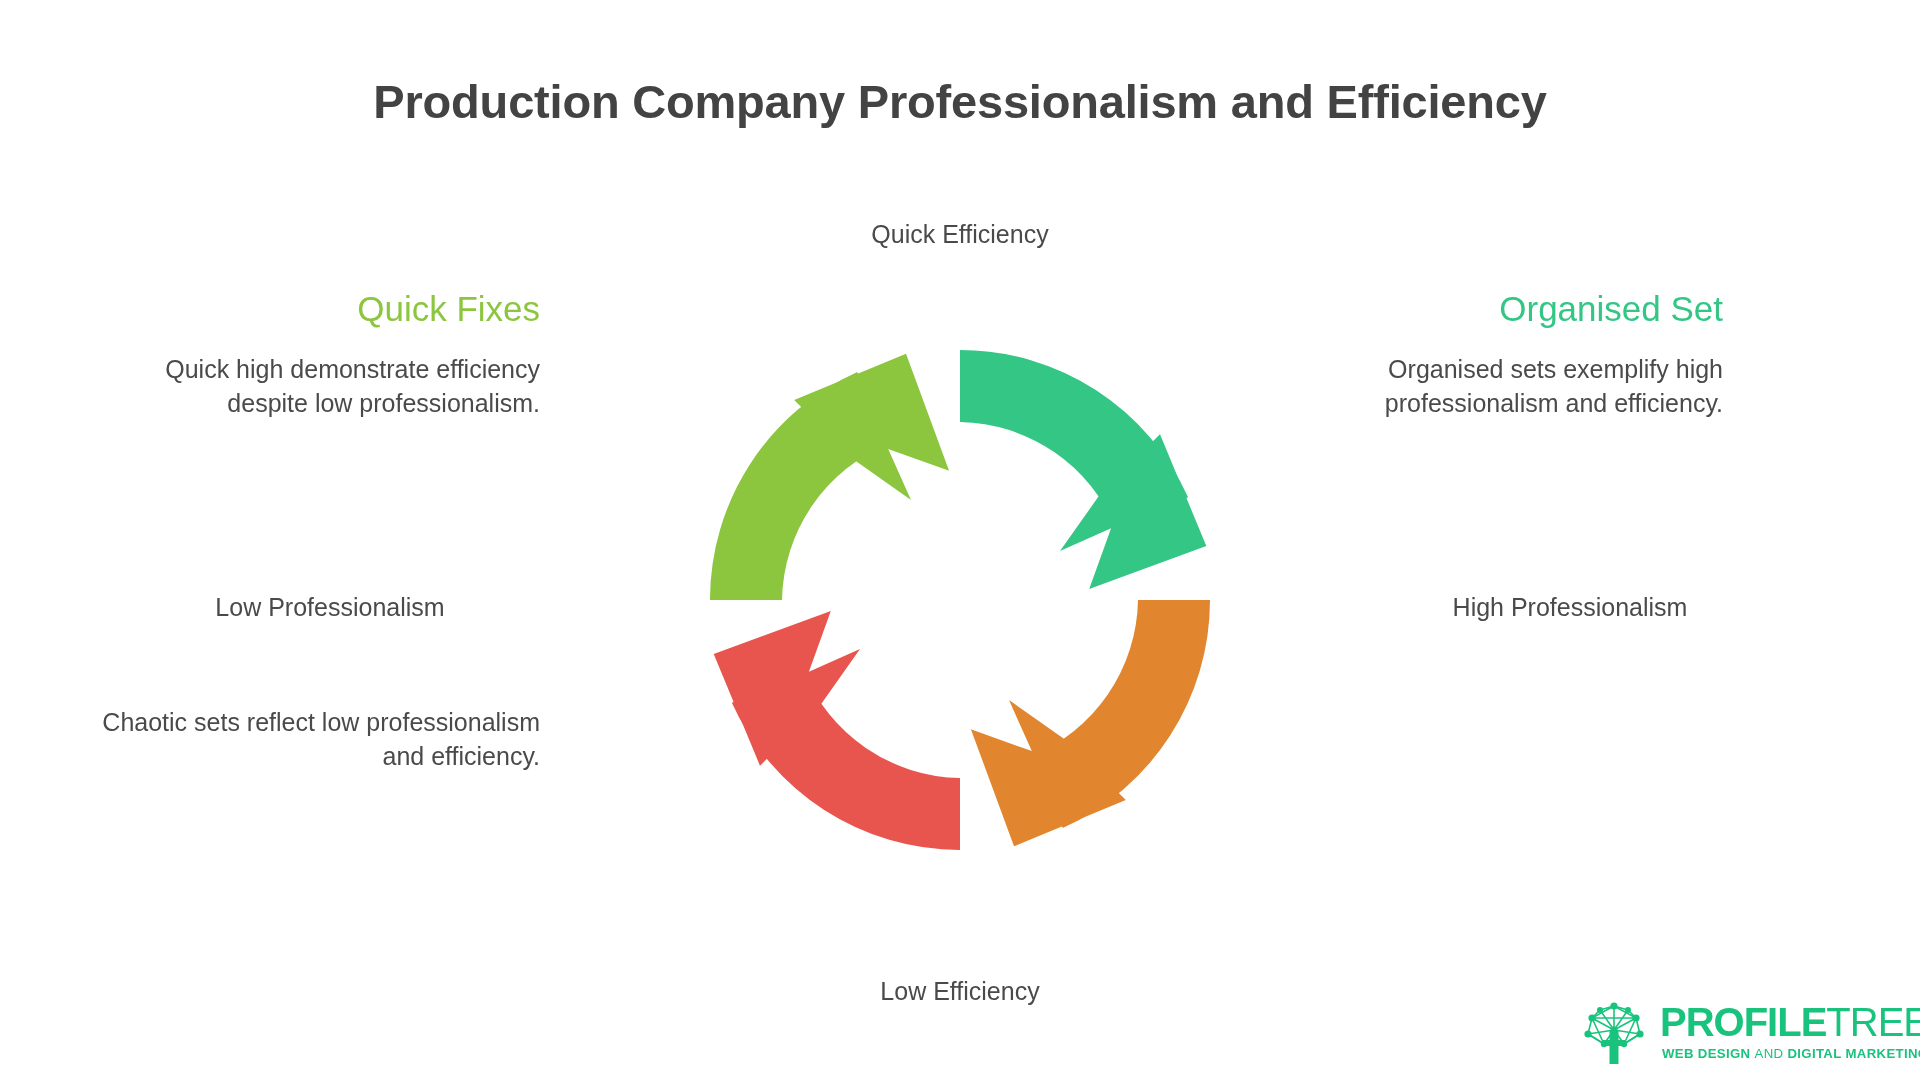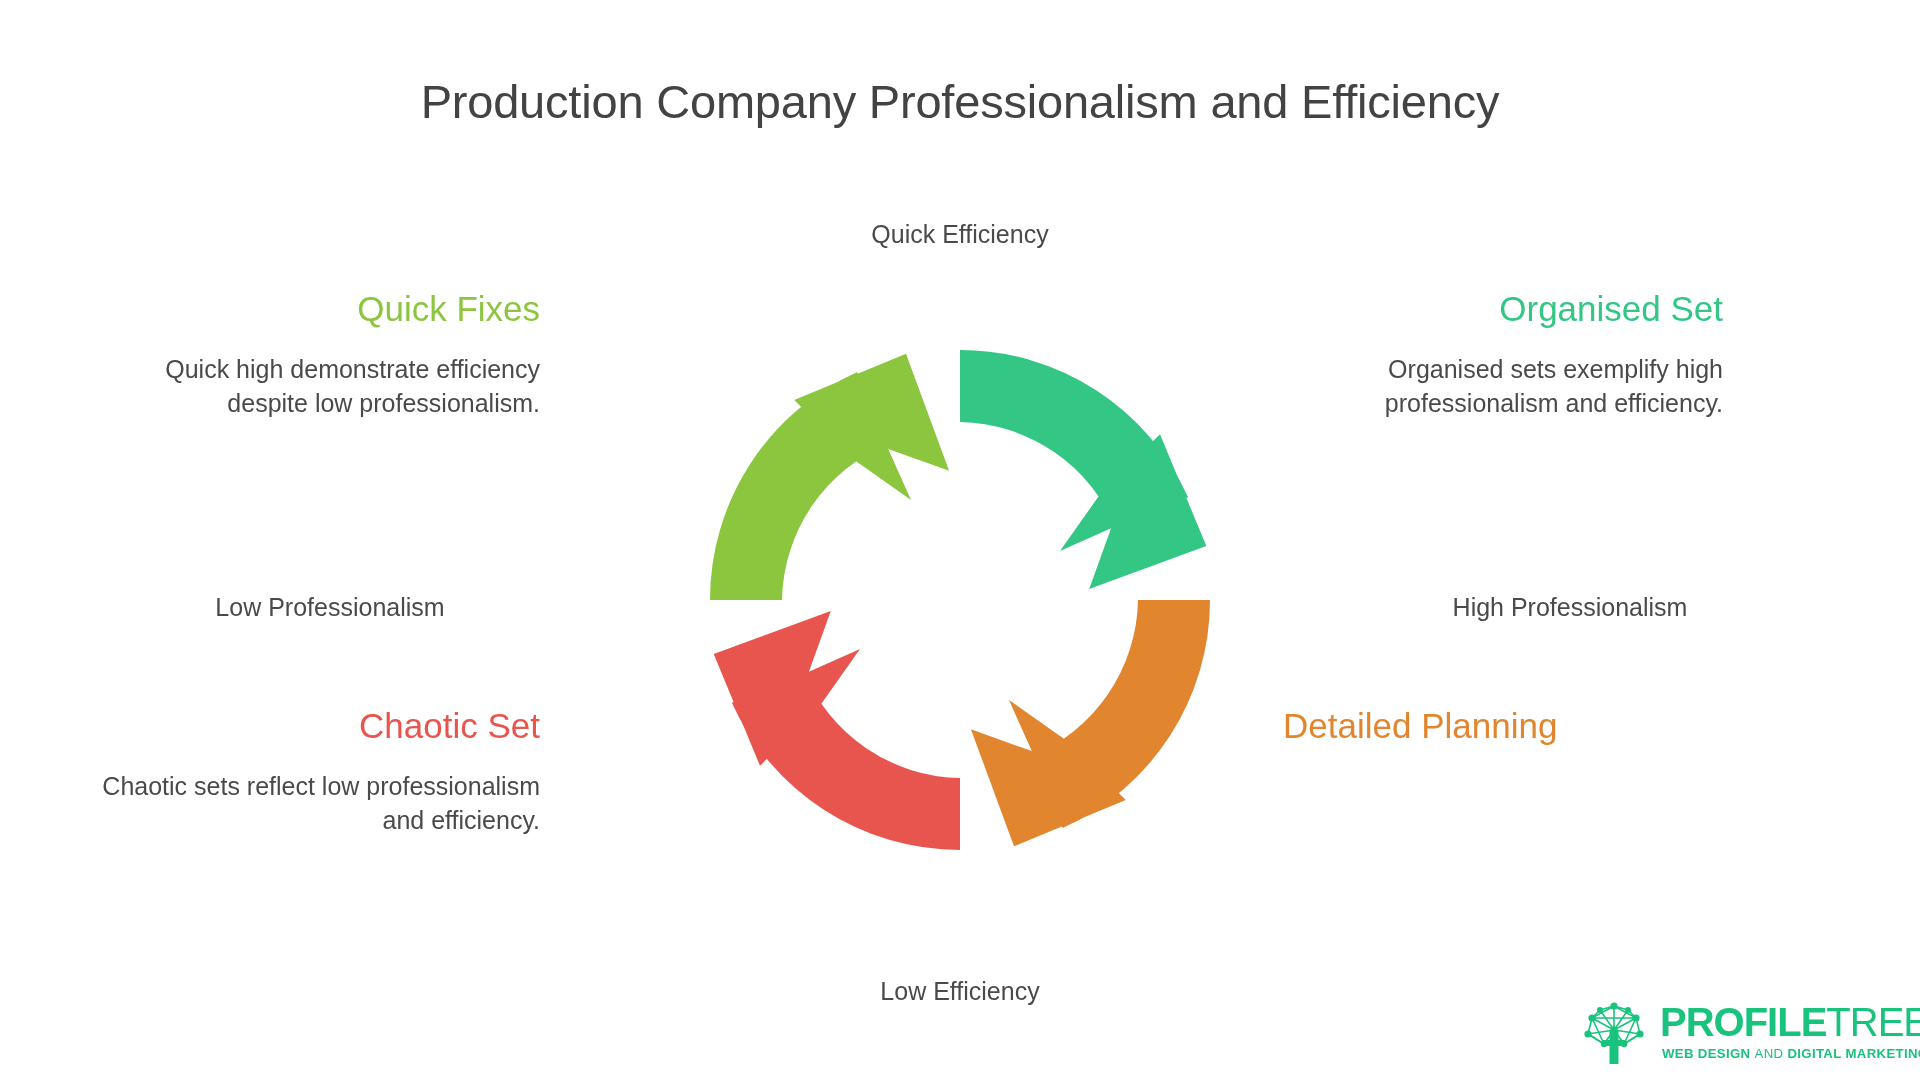--- a/index.html
+++ b/index.html
@@ -17,21 +17,21 @@
   }
 
   
   #page-title {
     position: absolute;
     top: 44px;
     left: 0;
     width: 1920px;
     text-align: center;
     font-size: 47px;
-    font-weight: normal;
+    font-weight: bold;
     color: #434343;
     letter-spacing: -0.2px;
     line-height: 1.15;
   }
 
   
   .axis-label {
     position: absolute;
     font-size: 25px;
     color: #4a4a4a;
@@ -134,26 +134,24 @@
   <p class="quad-heading" style="color:#8CC63F">Quick Fixes</p>
   <p class="quad-body">Quick high demonstrate efficiency despite low professionalism.</p>
 </div>
 
 <div class="quad" id="quad-organised-set">
   <p class="quad-heading" style="color:#33C684">Organised Set</p>
   <p class="quad-body">Organised sets exemplify high professionalism and efficiency.</p>
 </div>
 
 <div class="quad" id="quad-chaotic-set">
-  <p class="quad-heading" style="color:#E8554E">Chaotic Set</p>
   <p class="quad-body">Chaotic sets reflect low professionalism and efficiency.</p>
 </div>
 
 <div class="quad" id="quad-detailed-planning">
-  <p class="quad-heading" style="color:#E1862F">Detailed Planning</p>
 </div>
 
 <div id="arrow-ring">
   <svg viewBox="0 0 540 540" xmlns="http://www.w3.org/2000/svg">
 
     <g>
       <path fill="#33C684" d="
         M 270 20
         A 250 250 0 0 1 498.1 167.3
         L 426.3 199.0

